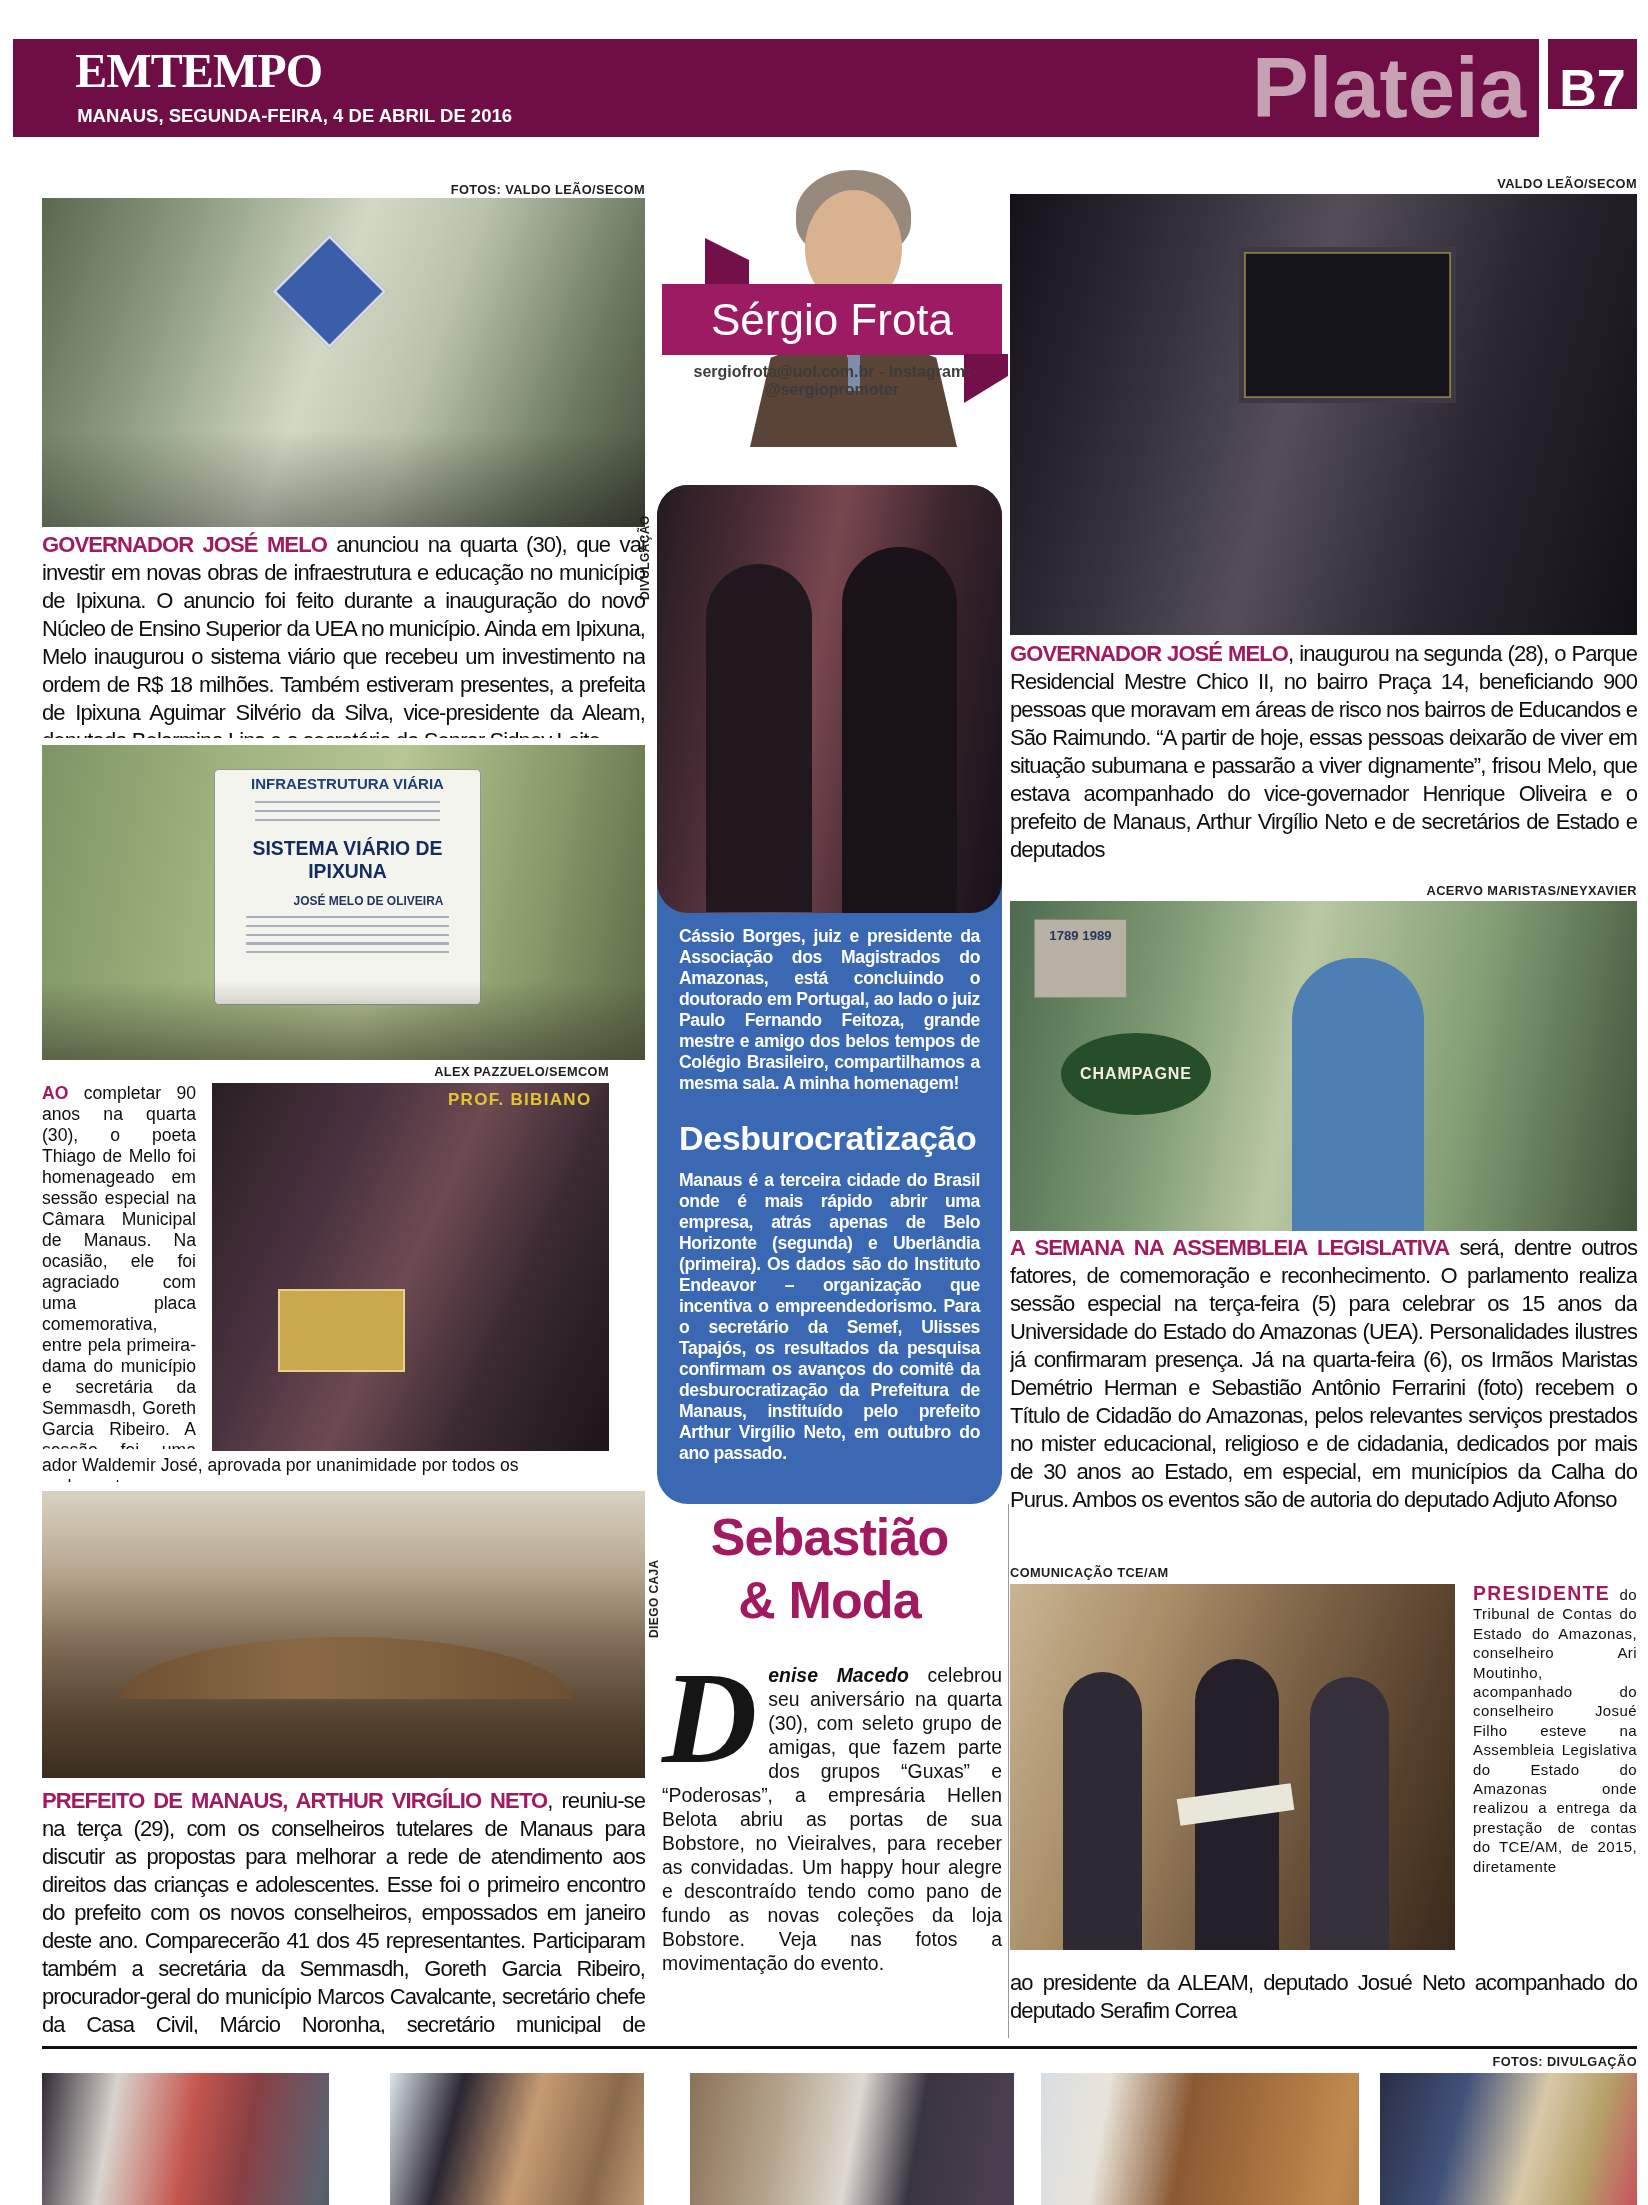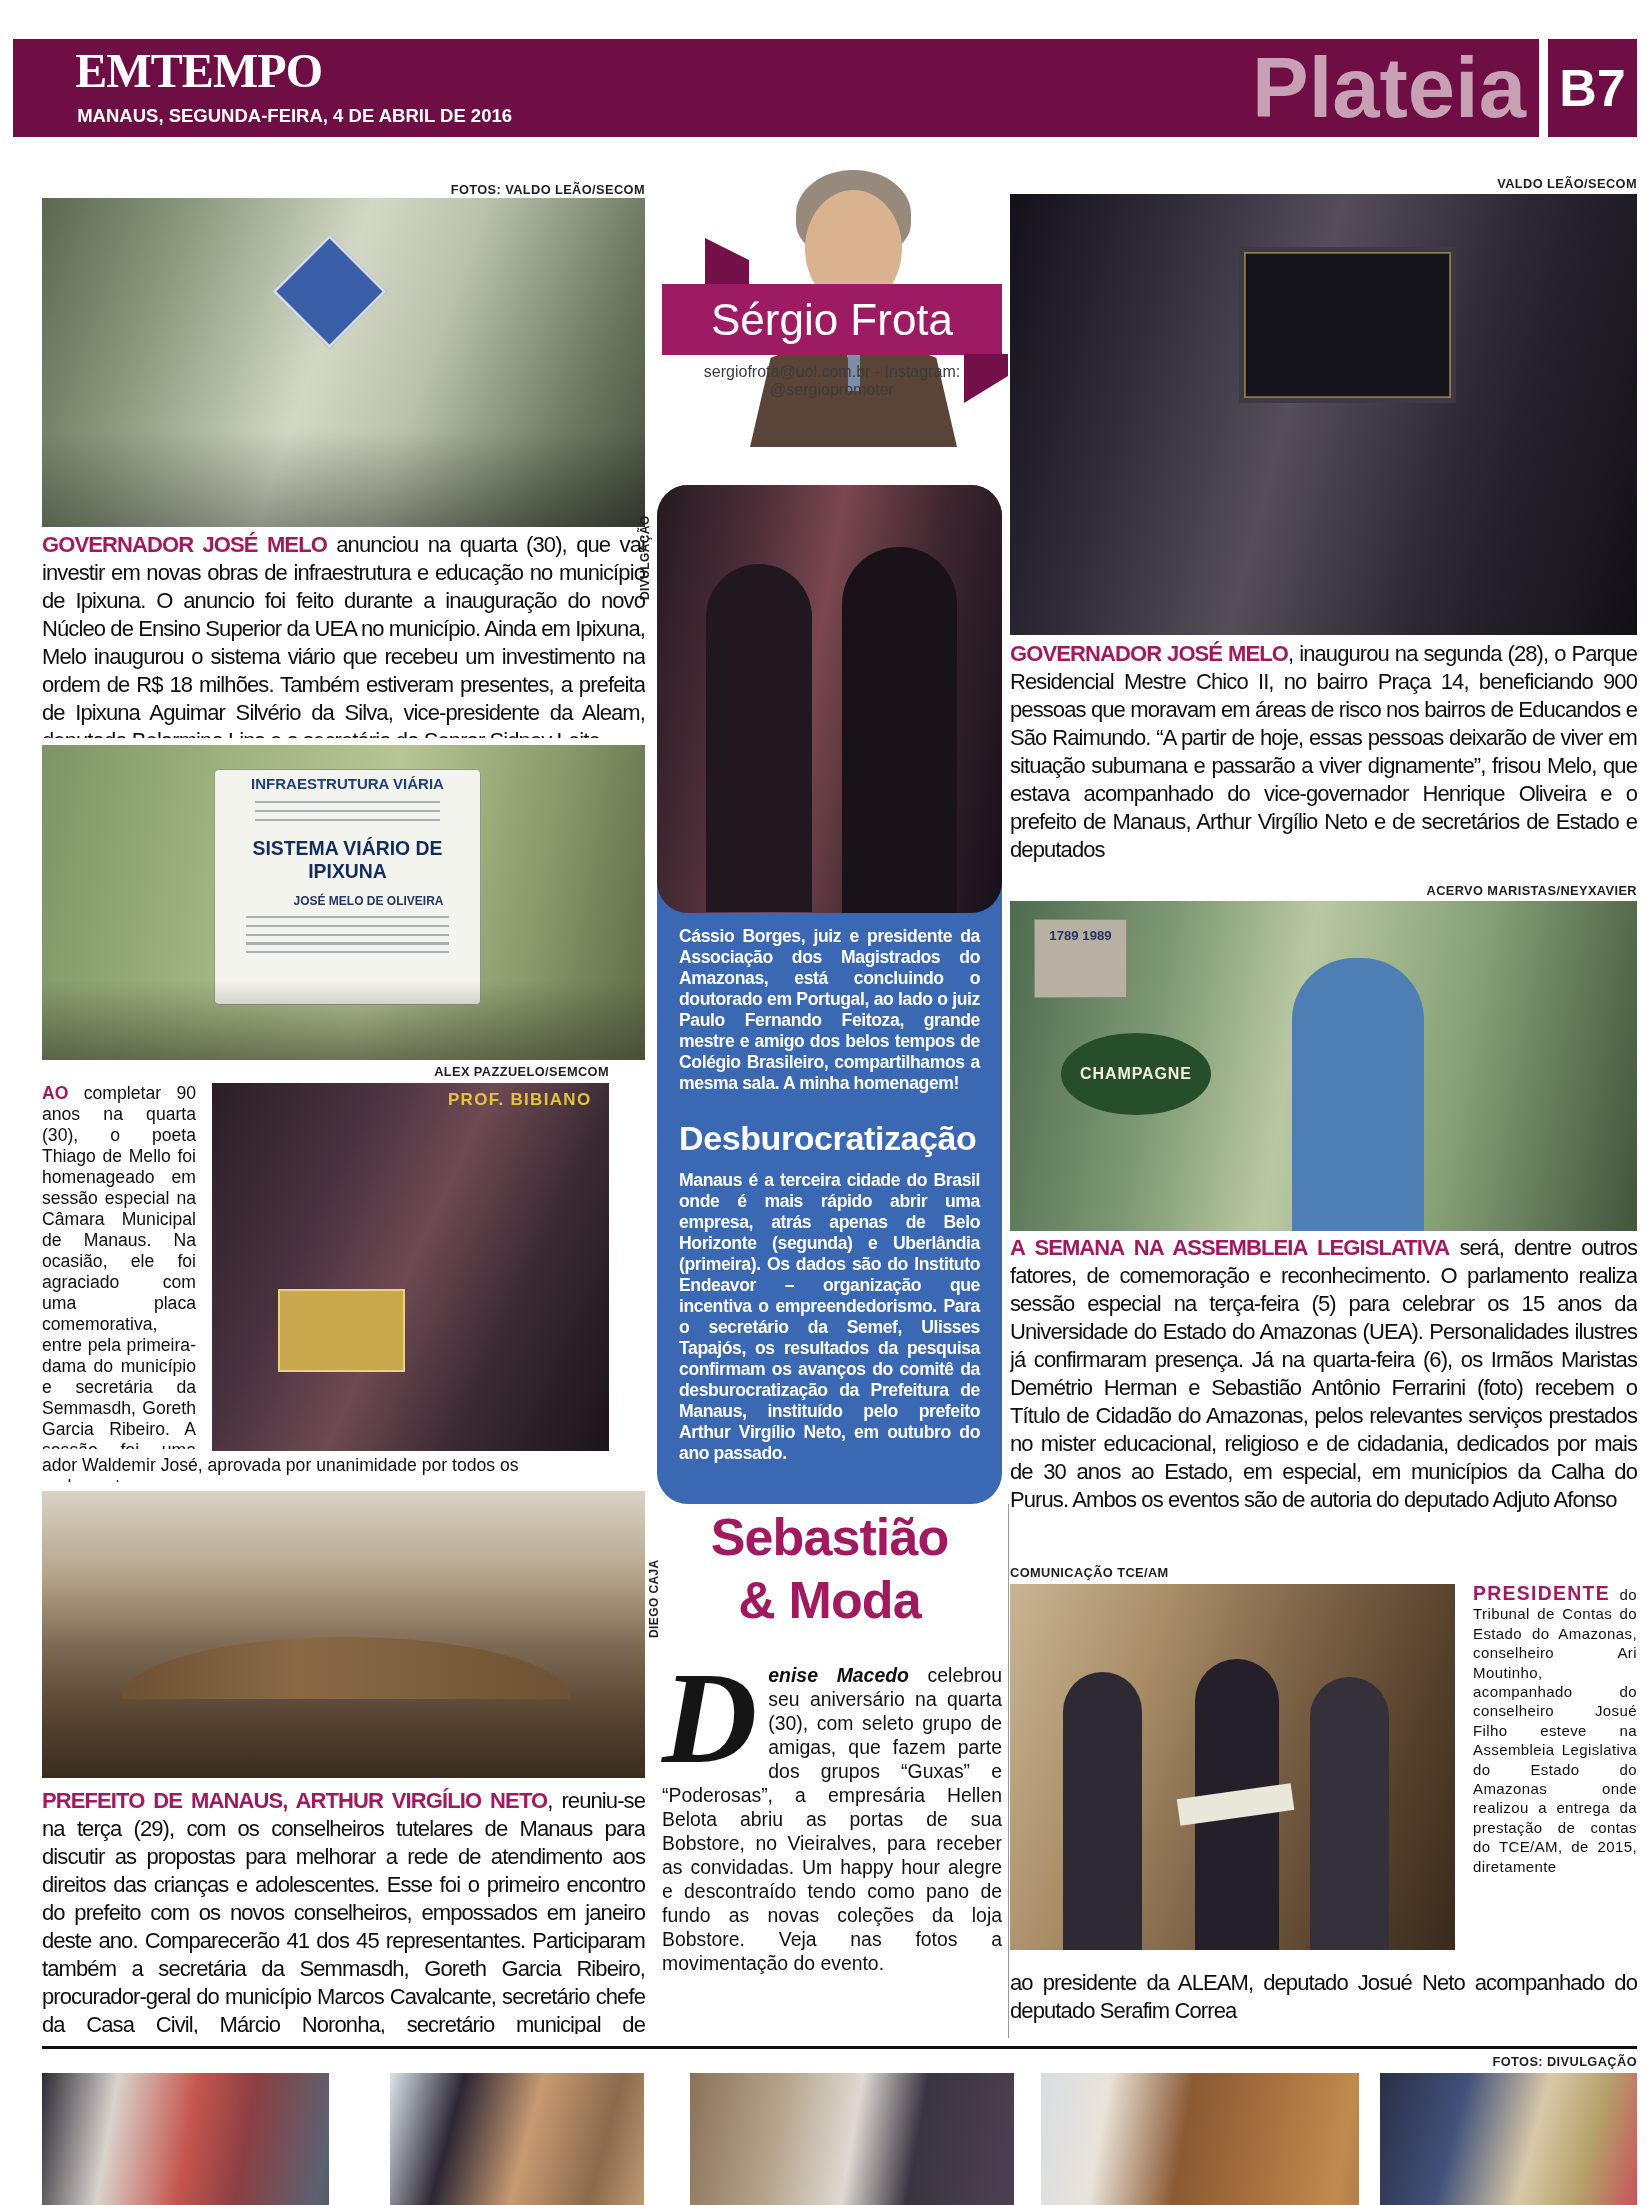--- a/index.html
+++ b/index.html
@@ -16,21 +16,21 @@
   .credit{font-size:12.8px;font-weight:bold;color:#1d1d1d;letter-spacing:0.4px;}
   .vcredit{writing-mode:vertical-rl;transform:rotate(180deg);font-size:12px;font-weight:bold;color:#1d1d1d;letter-spacing:0.4px;}
   
   .bt{font-size:22px;line-height:28px;letter-spacing:-0.9px;text-align:justify;color:#0e0e0e;overflow:hidden;}
   .geo{font-size:17.6px;line-height:21px;letter-spacing:0px;text-align:justify;color:#0e0e0e;overflow:hidden;}
   .lead{color:#a11a60;font-weight:bold;}
   .photo{overflow:hidden;}
   
   .ribbon{background:#9c1b62;color:#fff;text-align:center;font-size:44px;line-height:71px;font-weight:400;}
   .fold{background:#741049;}
-  .contact{font-size:16px;color:#3c3c3c;text-align:center;font-weight:normal;}
+  .contact{font-size:16px;color:#3c3c3c;text-align:center;font-weight:bold;}
   .bluebox{background:#3a68b2;border-radius:31px;}
   .bb-txt{color:#fff;font-weight:bold;font-size:17.6px;line-height:21px;letter-spacing:-0.4px;text-align:justify;}
   .bb-head{color:#fff;font-weight:bold;font-size:34px;letter-spacing:-0.4px;}
   .celeb-title{color:#a11a60;font-weight:bold;font-size:52px;line-height:62px;text-align:center;letter-spacing:-0.9px;}
   .celeb-body{font-size:19.4px;line-height:24px;text-align:justify;color:#101010;}
   .dropcap{float:left;font-family:"Liberation Serif",serif;font-style:italic;font-weight:bold;
            font-size:132px;line-height:101px;margin:4.4px 11px 0 0;color:#151515;}
   .leadit{font-weight:bold;font-style:italic;}
   .presid{font-size:15px;line-height:19.4px;letter-spacing:0.4px;text-align:justify;color:#101010;}
   .presid .lead{font-size:19.4px;letter-spacing:1.3px;}
@@ -44,21 +44,21 @@
 </head>
 <body>
 
 <div class="page">
 
   <div class="a band" style="left:13.2px;top:39px;width:1526px;height:98px;">
     <div class="a logo" style="left:62px;top:4.4px;">EMTEMPO</div>
     <div class="a dateline" style="left:64px;top:66px;">MANAUS, SEGUNDA-FEIRA, 4 DE ABRIL DE 2016</div>
     <div class="a plateia" style="right:13.2px;top:0px;width:529px;">Plateia</div>
   </div>
-  <div class="a band" style="left:1548px;top:39px;width:89px;height:98px;">
+  <div class="a band" style="left:1548px;top:39px;width:89px;height:70px;">
     <div class="b7">B7</div>
   </div>
 
   <div class="a credit" style="left:42px;top:182px;width:603px;text-align:right;">FOTOS: VALDO LEÃO/SECOM</div>
 
   <div class="a photo" style="left:42px;top:198px;width:603px;height:329px;background:linear-gradient(110deg,#59684f 0%,#8d9c80 22%,#d3d8c5 46%,#b9c1ab 62%,#6f7b64 84%,#474f3e 100%);">
     <div class="a" style="left:247px;top:53px;width:75px;height:75px;background:#3a5fa8;transform:rotate(45deg);border:3.5px solid #d8dce2;"></div>
     <div class="a" style="left:0;bottom:0;width:100%;height:97px;background:linear-gradient(#00000000,#00000055);"></div>
   </div>
 

